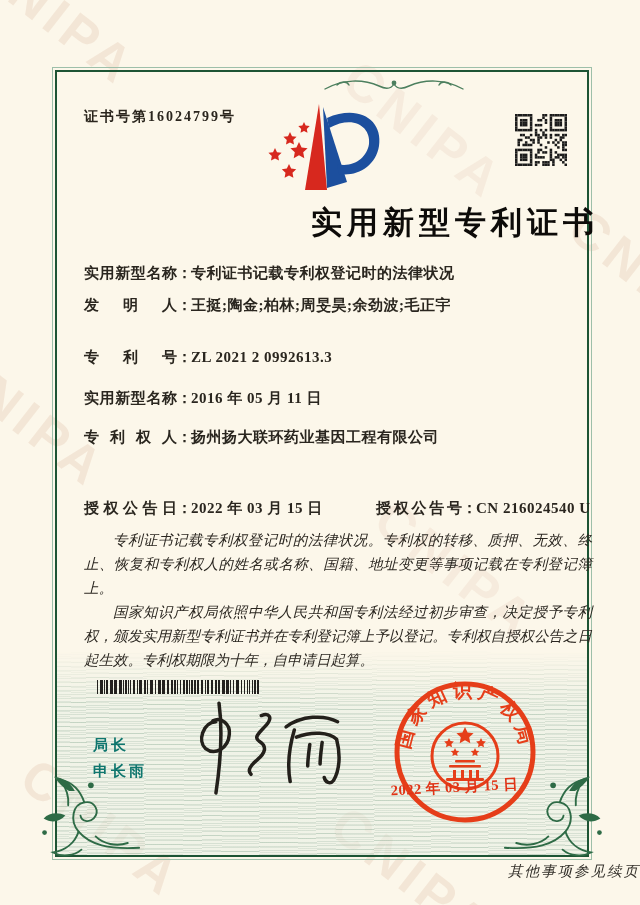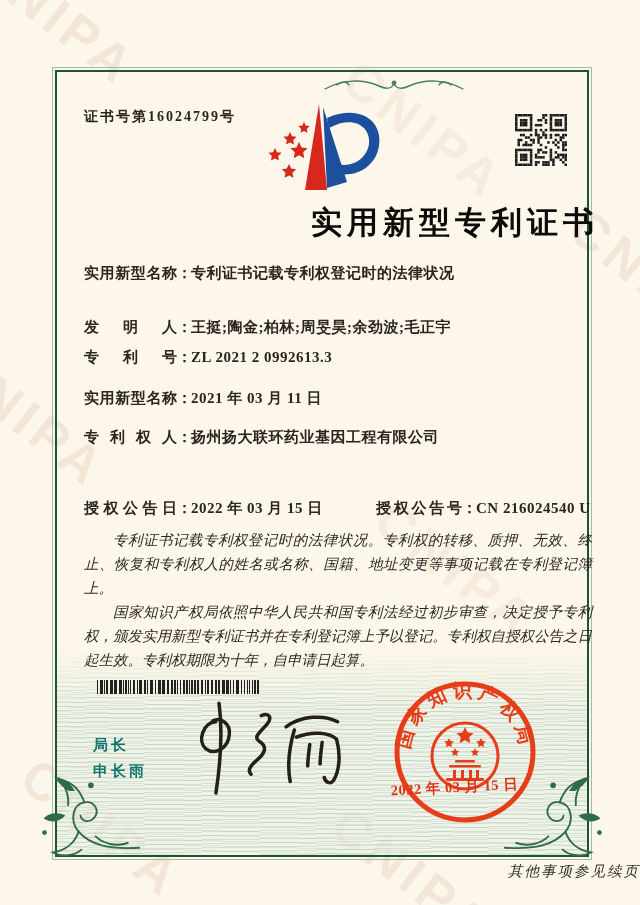--- a/index.html
+++ b/index.html
@@ -324,28 +324,28 @@
         <rect x="13" y="20" width="1.02" height="1.02" fill="#1b1b1b"></rect>
         <rect x="15" y="20" width="1.02" height="1.02" fill="#1b1b1b"></rect>
         <rect x="20" y="20" width="1.02" height="1.02" fill="#1b1b1b"></rect>
       </svg>
 
     <h1 class="title">实用新型专利证书</h1>
 
     <div class="row" style="top:192px">
       <span class="lab">实用新型名称</span><span class="colon">：</span><span class="val">专利证书记载专利权登记时的法律状况</span>
     </div>
-    <div class="row" style="top:246px">
+    <div class="row" style="top:224px">
       <span class="lab">发明人</span><span class="colon">：</span><span class="val">王挺;陶金;柏林;周旻昊;余劲波;毛正宇</span>
     </div>
     <div class="row" style="top:276px">
       <span class="lab">专利号</span><span class="colon">：</span><span class="val">ZL 2021 2 0992613.3</span>
     </div>
     <div class="row" style="top:317px">
-      <span class="lab">实用新型名称</span><span class="colon">：</span><span class="val">2021 年 03 月 11 日</span>
+      <span class="lab">实用新型名称</span><span class="colon">：</span><span class="val">2016 年 05 月 11 日</span>
     </div>
     <div class="row" style="top:356px">
       <span class="lab">专利权人</span><span class="colon">：</span><span class="val">扬州扬大联环药业基因工程有限公司</span>
     </div>
     <div class="row" style="top:427px">
       <span class="lab">授权公告日</span><span class="colon">：</span><span class="val">2022 年 03 月 15 日</span>
       <span class="row2b">
         <span class="lab" style="width:86px">授权公告号</span><span class="colon">：</span><span class="val">CN 216024540 U</span>
       </span>
     </div>

